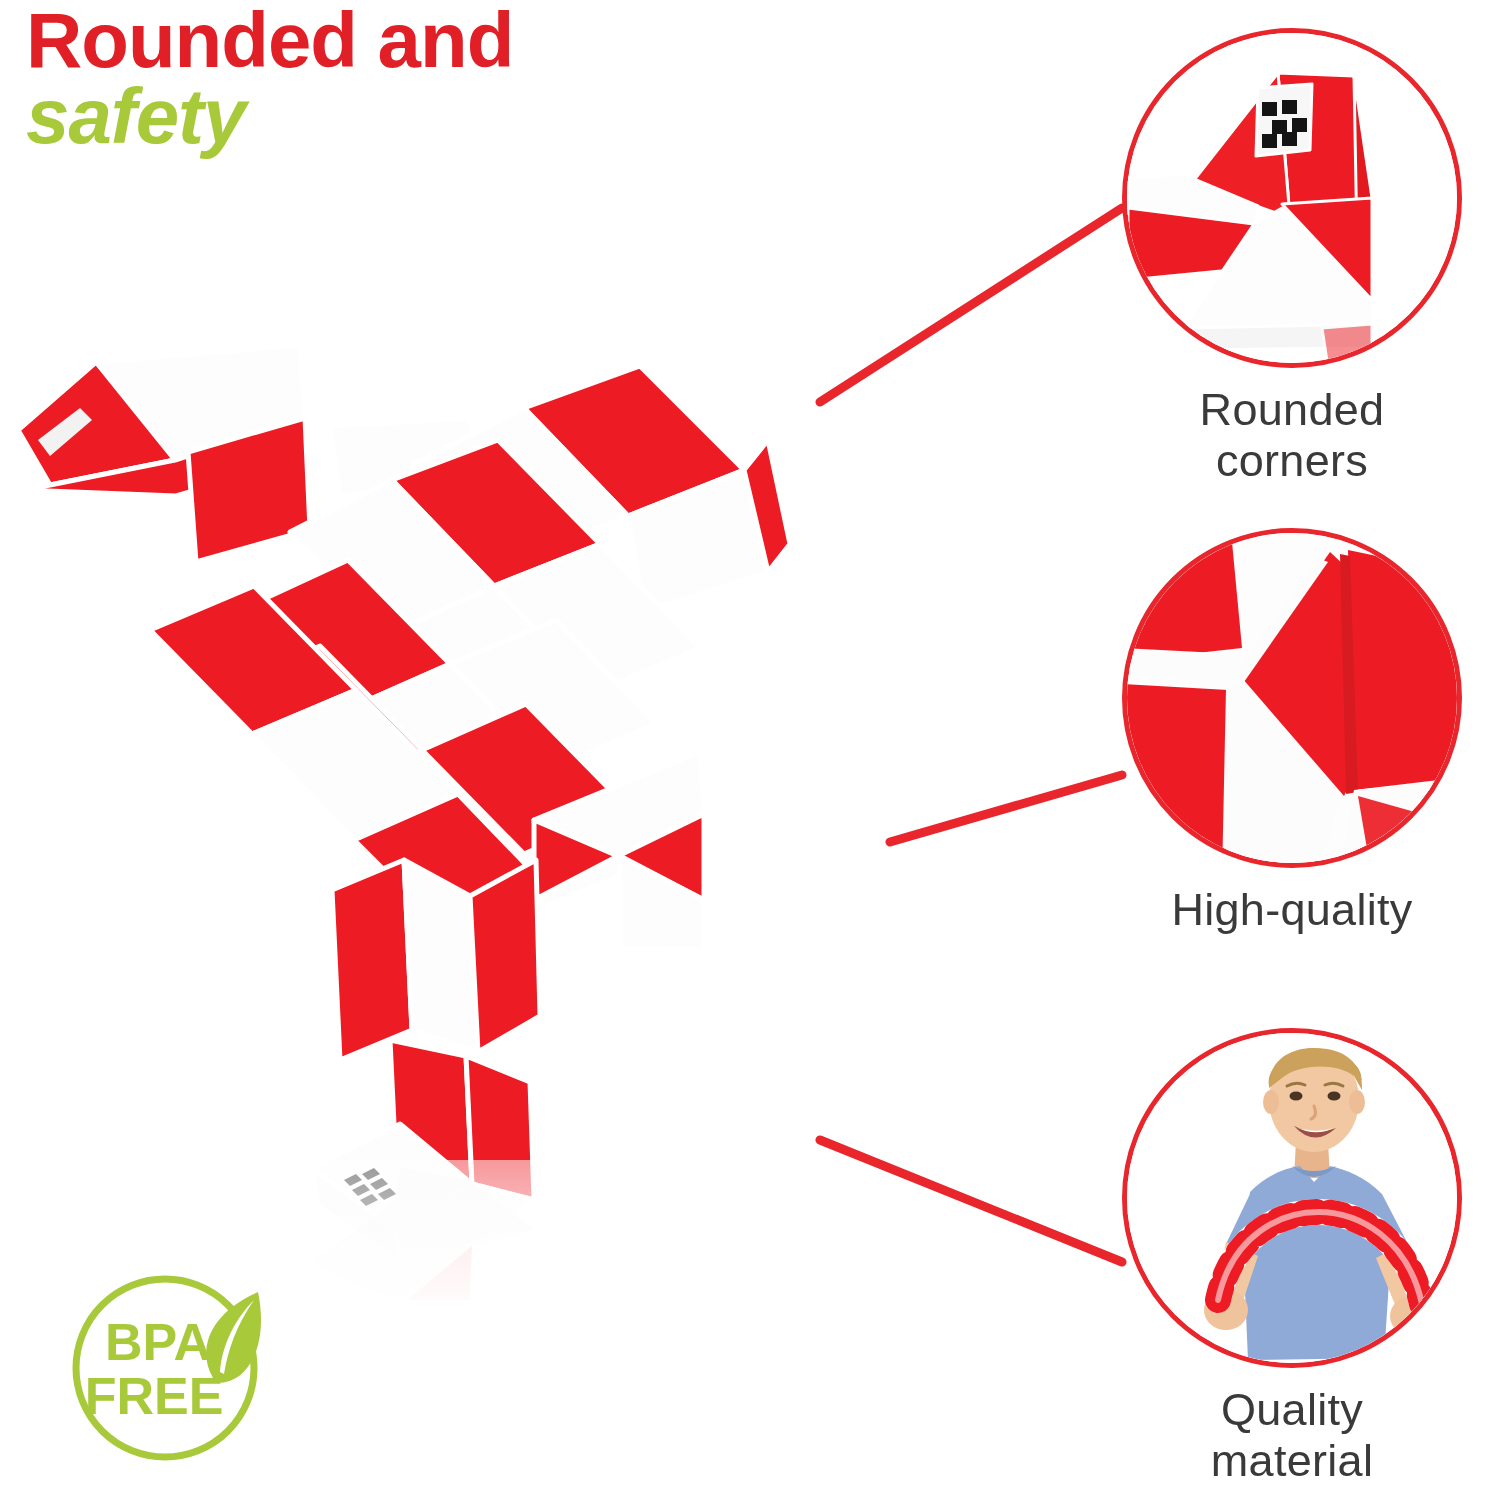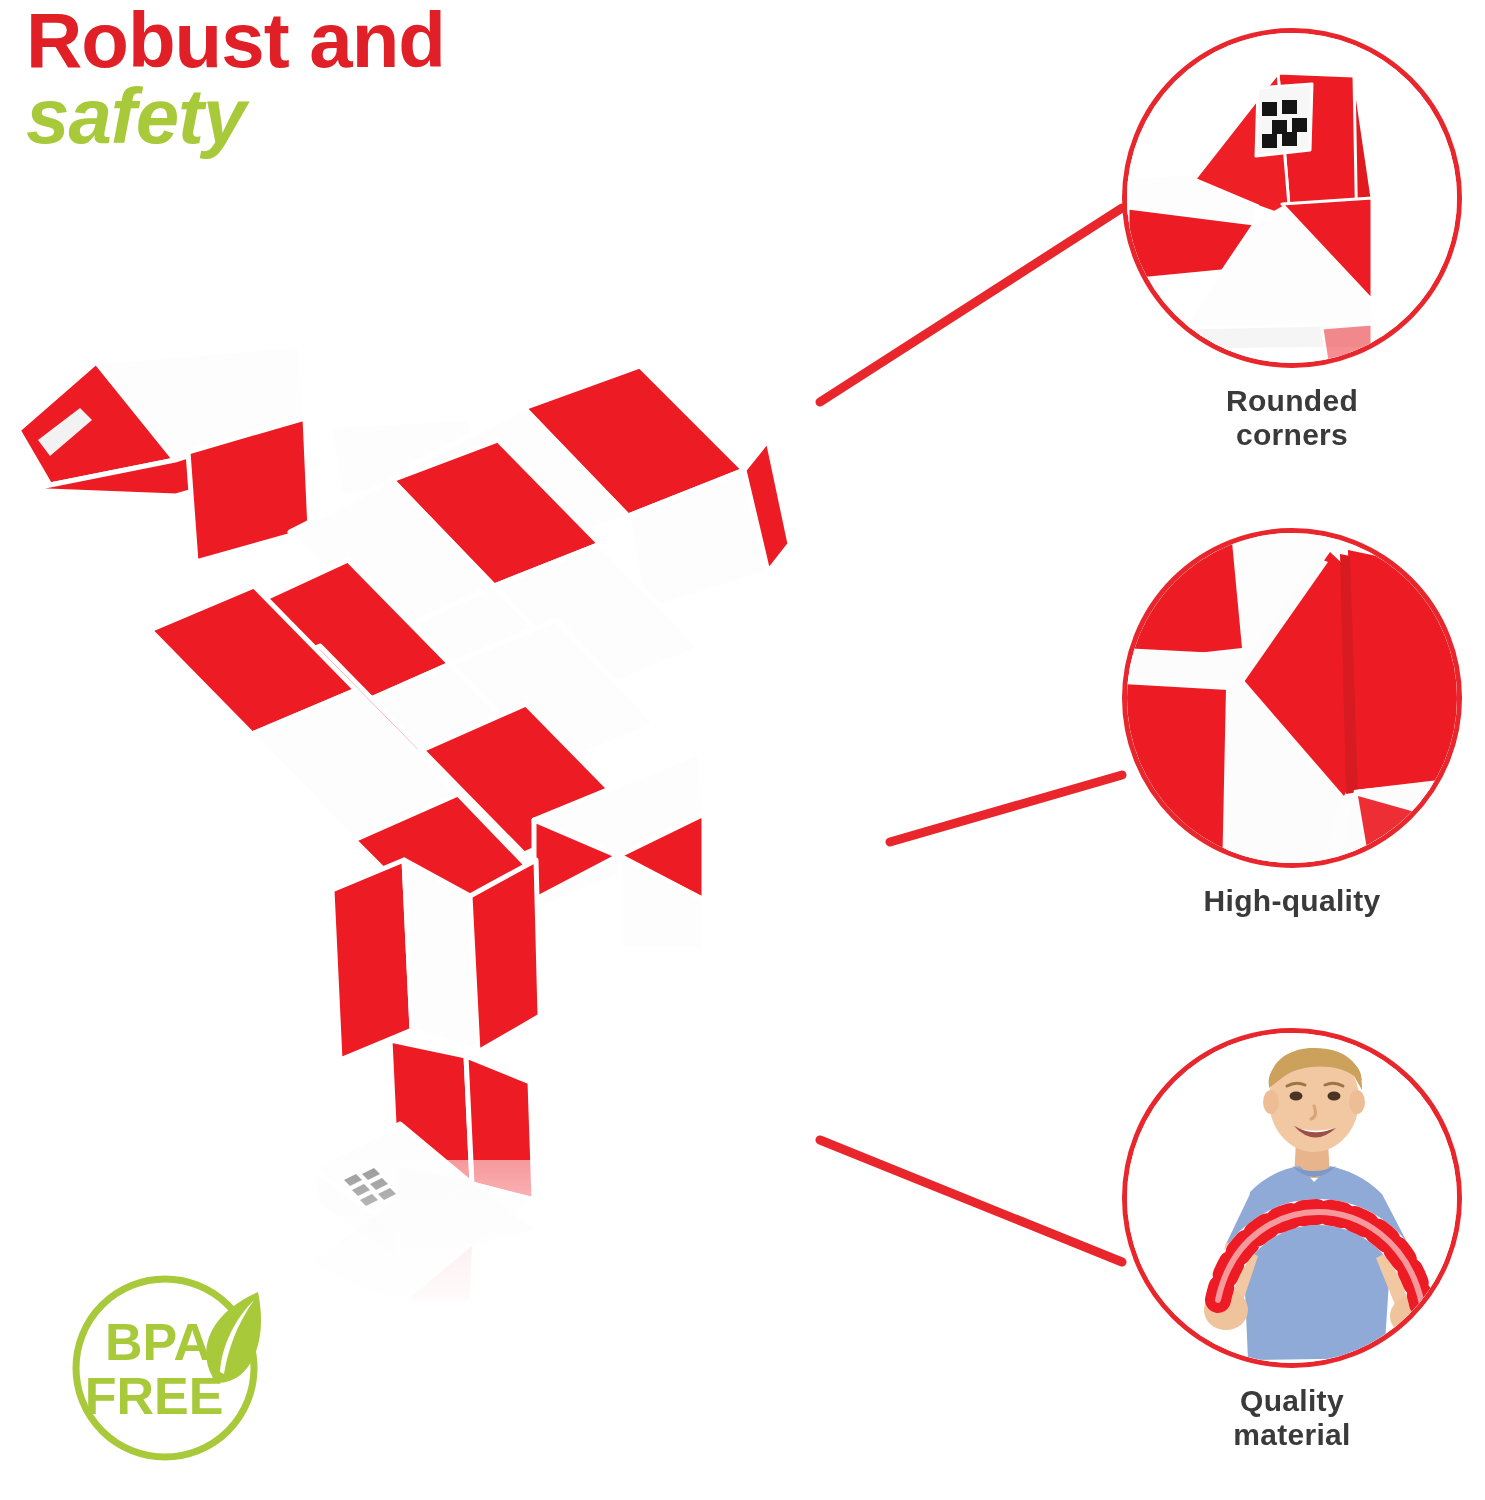--- a/index.html
+++ b/index.html
@@ -47,38 +47,38 @@
     width:340px; height:340px;
     margin:0 auto;
     border-radius:50%;
     border:5px solid #E8262C;
     overflow:hidden;
     background:#ffffff;
   }
   .callout-circle > svg { position:absolute; left:-5px; top:-5px; }
   .callout-label {
     margin-top:16px;
-    font-size:30px;
+    font-size:45px;
     line-height:1.14;
     color:#3A3A3A;
-    font-weight:700;
+    font-weight:400;
     letter-spacing:0.3px;
   }
   #callout-1 { left:1112px; top:28px; }
   #callout-2 { left:1112px; top:528px; }
   #callout-3 { left:1112px; top:1028px; }
 
   
   #bpa-badge { position:absolute; left:62px; top:1268px; width:220px; height:200px; }
 </style>
 </head>
 <body>
 
 <div id="headline">
-  <span class="ln ln1">Robust and</span>
+  <span class="ln ln1">Rounded and</span>
   <span class="ln ln2">safety</span>
 </div>
 
 <div id="product-stage">
 <svg id="product-svg" viewBox="0 0 830 1000" xmlns="http://www.w3.org/2000/svg">
   <defs>
     <linearGradient id="reflFade" x1="0" y1="0" x2="0" y2="1">
       <stop offset="0%" stop-color="#ffffff" stop-opacity="0.55"></stop>
       <stop offset="100%" stop-color="#ffffff" stop-opacity="1"></stop>
     </linearGradient>

